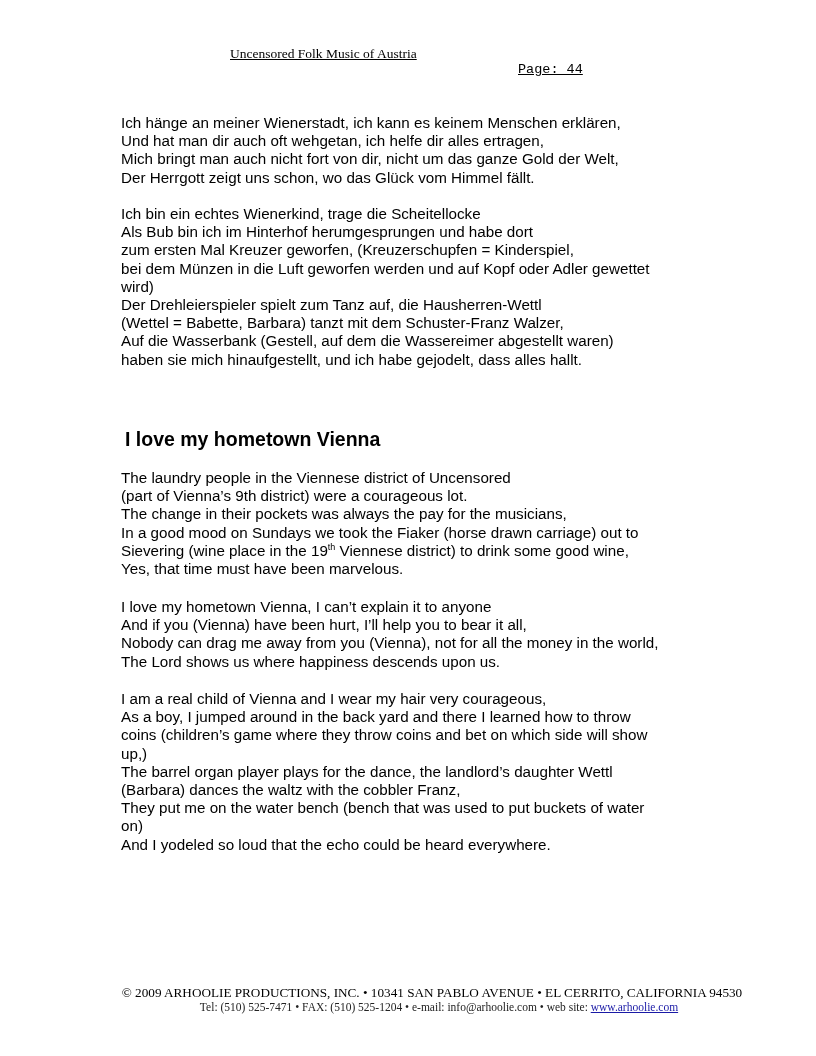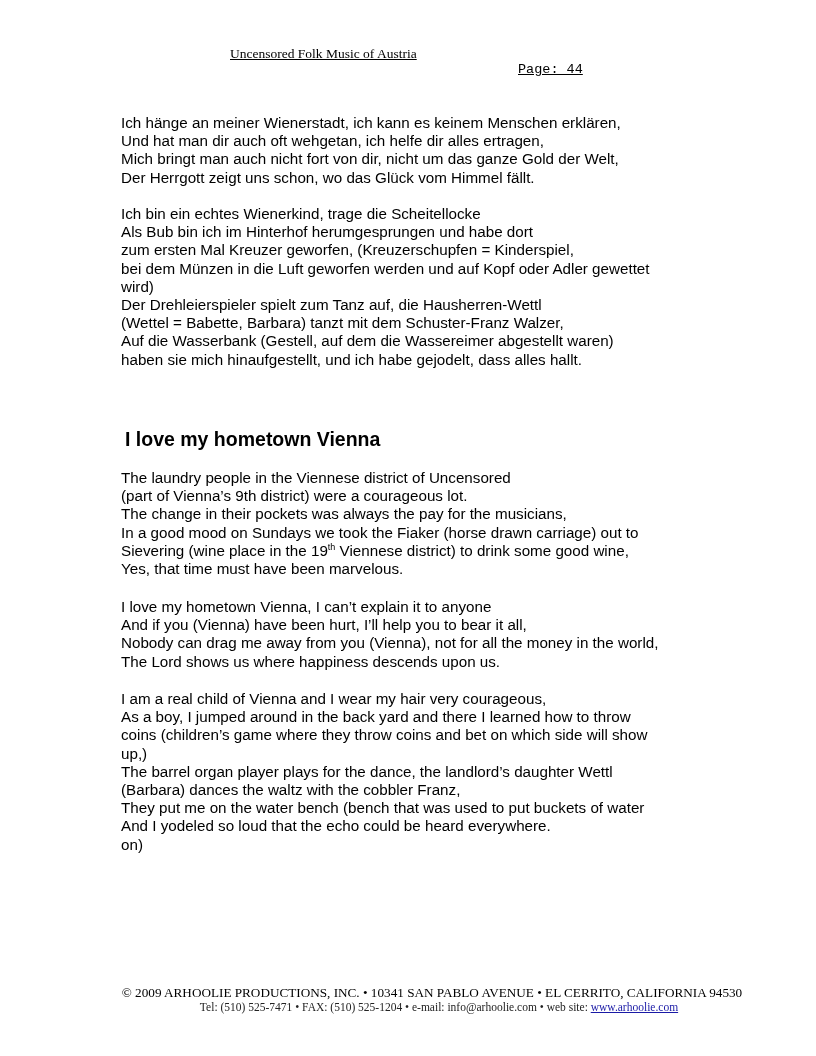--- a/index.html
+++ b/index.html
@@ -83,18 +83,18 @@
 </div>
 
 <div class="stanza" id="st5">
   <span class="line">I am a real child of Vienna and I wear my hair very courageous,</span>
   <span class="line">As a boy, I jumped around in the back yard and there I learned how to throw</span>
   <span class="line">coins (children’s game where they throw coins and bet on which side will show</span>
   <span class="line">up,)</span>
   <span class="line">The barrel organ player plays for the dance, the landlord’s daughter Wettl</span>
   <span class="line">(Barbara) dances the waltz with the cobbler Franz,</span>
   <span class="line">They put me on the water bench (bench that was used to put buckets of water</span>
+  <span class="line">on)</span>
   <span class="line">And I yodeled so loud that the echo could be heard everywhere.</span>
-  <span class="line">on)</span>
 </div>
 
 <div class="footer l1">© 2009  ARHOOLIE PRODUCTIONS, INC. • 10341 SAN PABLO AVENUE • EL CERRITO, CALIFORNIA 94530</div>
 <div class="footer l2"><span>Tel: (510) 525-7471 • FAX: (510) 525-1204 • e-mail: info@arhoolie.com  • web site: </span><a style="color: rgb(26, 26, 166); text-align: center;">www.arhoolie.com</a></div>
 
 </body></html>

